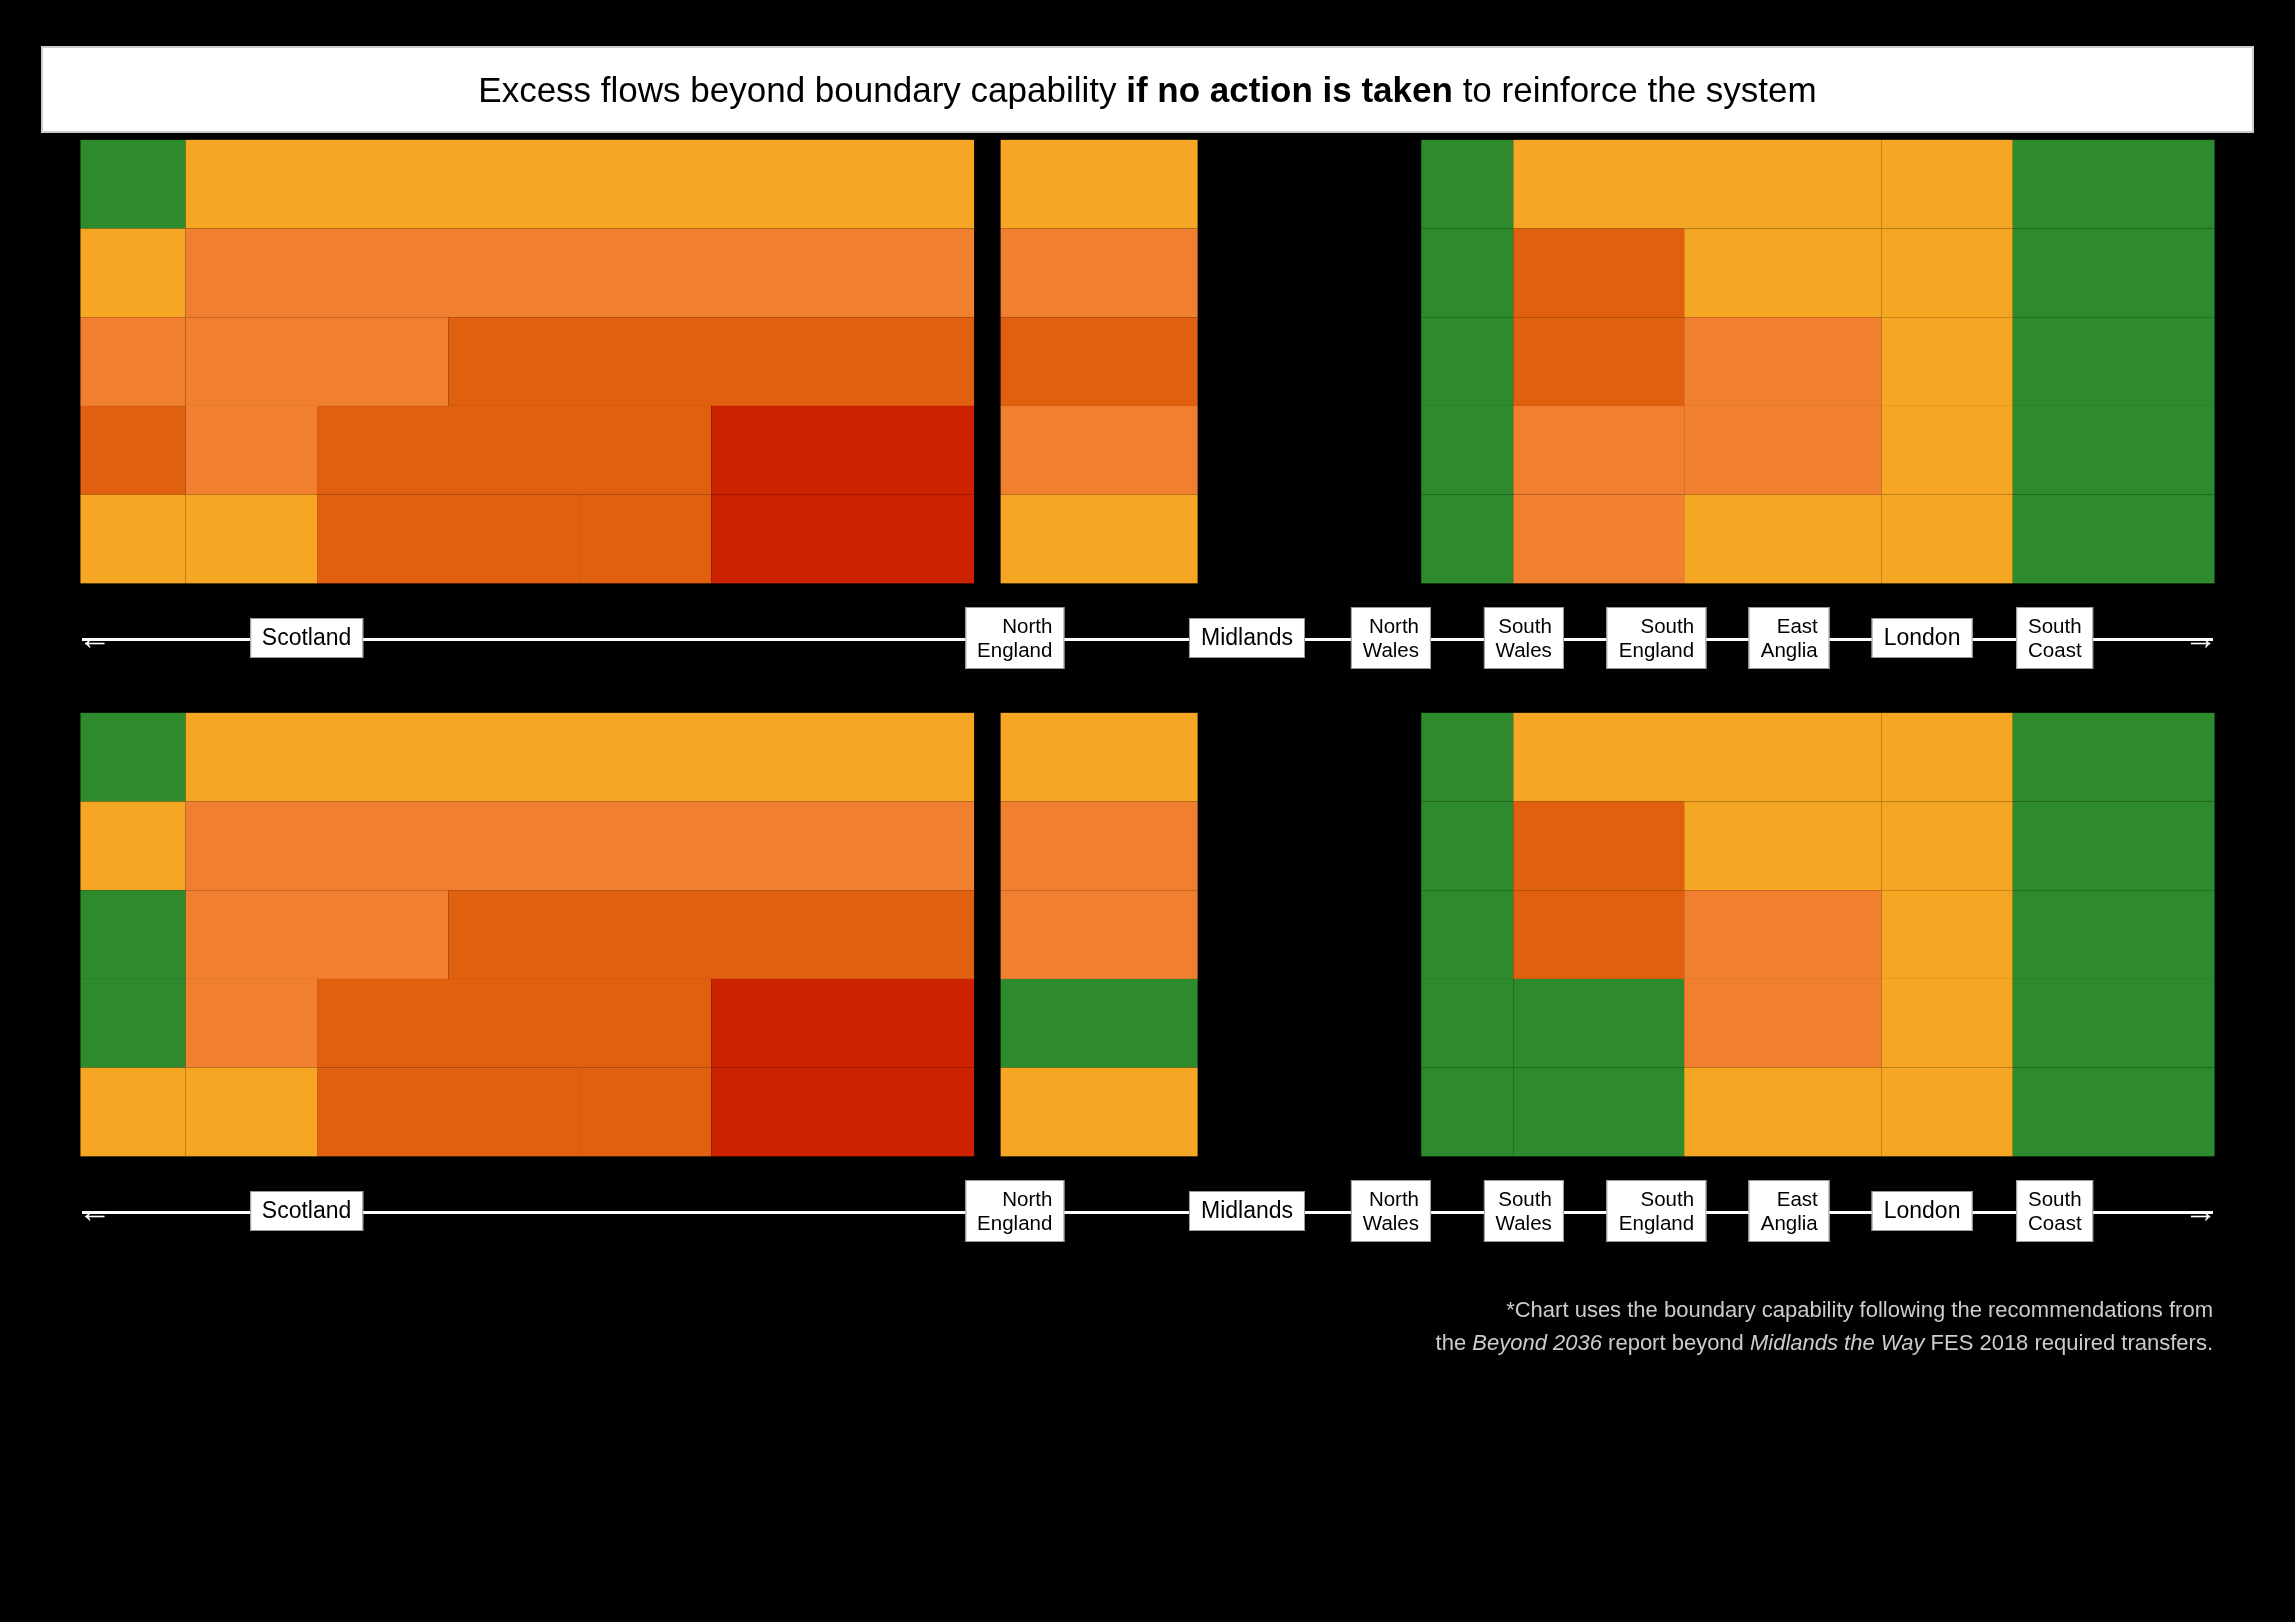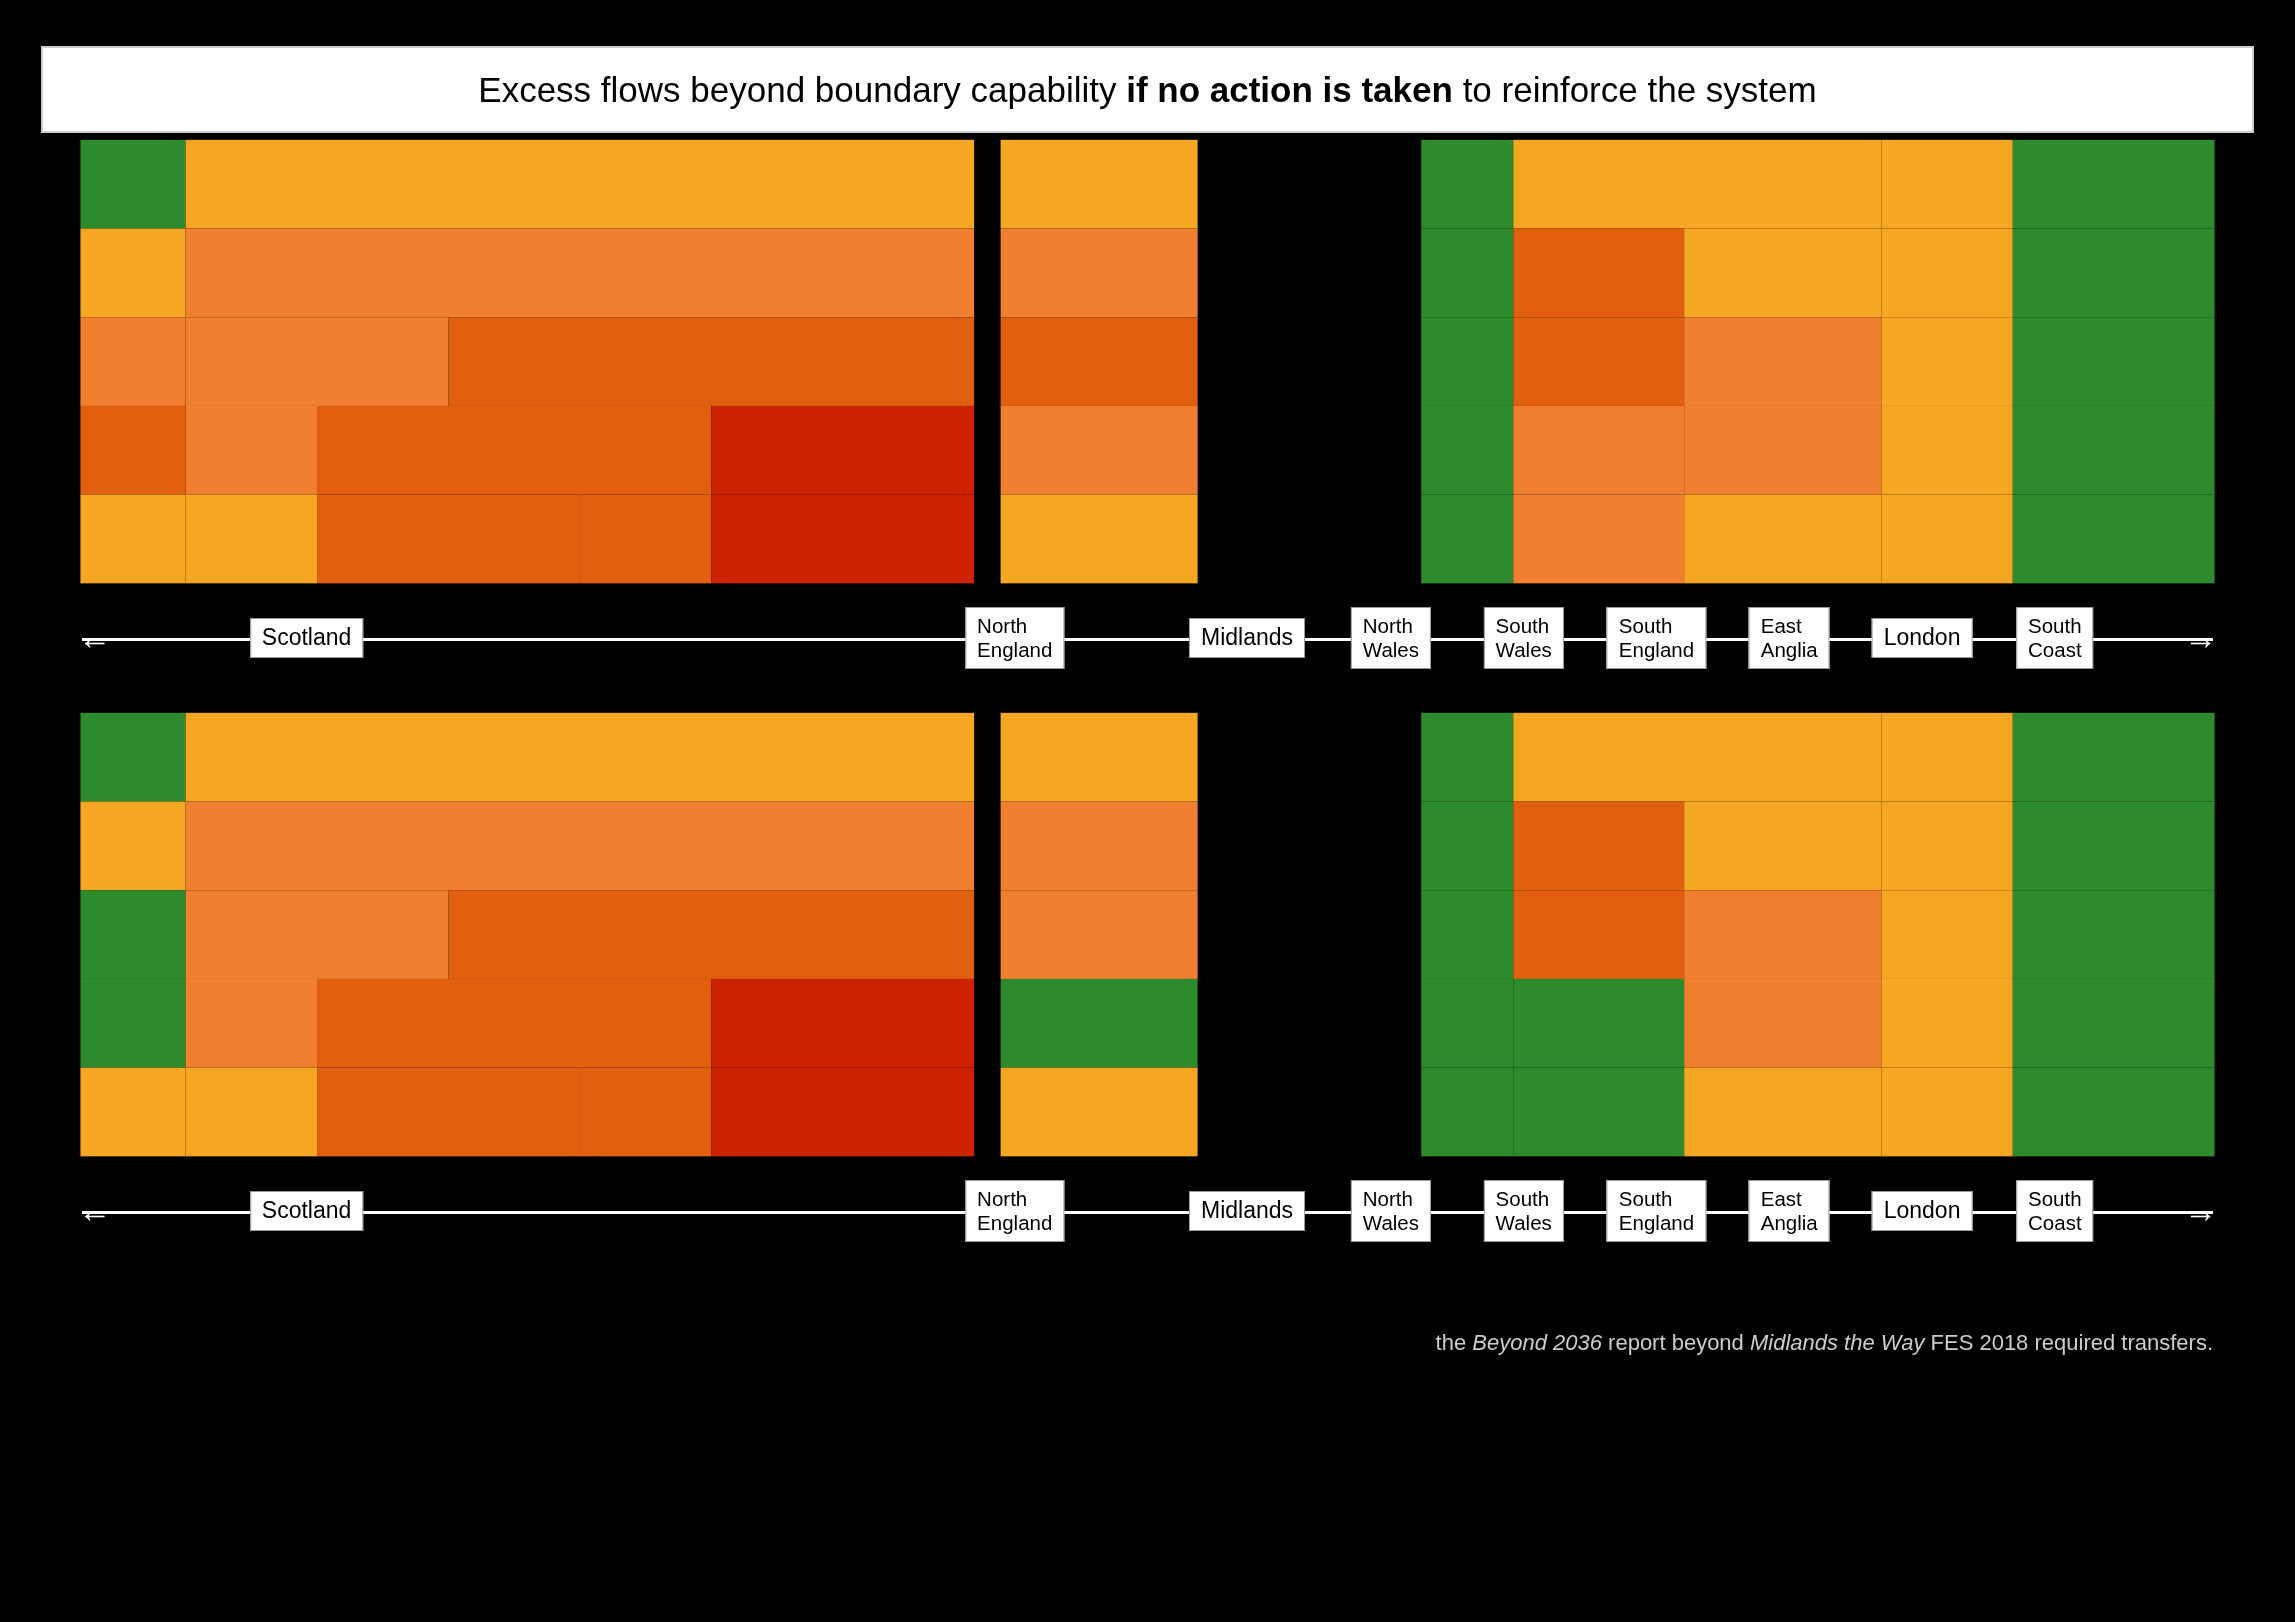--- a/index.html
+++ b/index.html
@@ -70,21 +70,21 @@
       color: #fff;
       font-size: 33px;
     }
 
     .axis-label {
       position: absolute;
       background: #fff;
       border: 1.4px solid #999;
       padding: 5.5px 11px;
       font-size: 23px;
-      text-align: left;
+      text-align: right;
       line-height: 1.2;
       transform: translateX(-50%);
     }
 
     .footnote {
       color: #ccc;
       font-size: 22px;
       text-align: right;
       padding: 13.6px 41px;
       line-height: 1.5;
@@ -284,16 +284,16 @@
     <div class="axis-label" style="left:61%;font-size:20.5px">North<br>Wales</div>
     <div class="axis-label" style="left:67%;font-size:20.5px">South<br>Wales</div>
     <div class="axis-label" style="left:73%;font-size:20.5px">South<br>England</div>
     <div class="axis-label" style="left:79%;font-size:20.5px">East<br>Anglia</div>
     <div class="axis-label" style="left:85%">London</div>
     <div class="axis-label" style="left:91%;font-size:20.5px">South<br>Coast</div>
   </div>
 </div>
 
 <div class="footnote">
-  <br>
+  <span>*Chart uses the boundary capability following the recommendations from</span><br>
   <span>the </span><em>Beyond 2036</em><span> report beyond </span><em>Midlands the Way</em><span> FES 2018 required transfers.</span>
 </div>
 
 
 </body></html>

